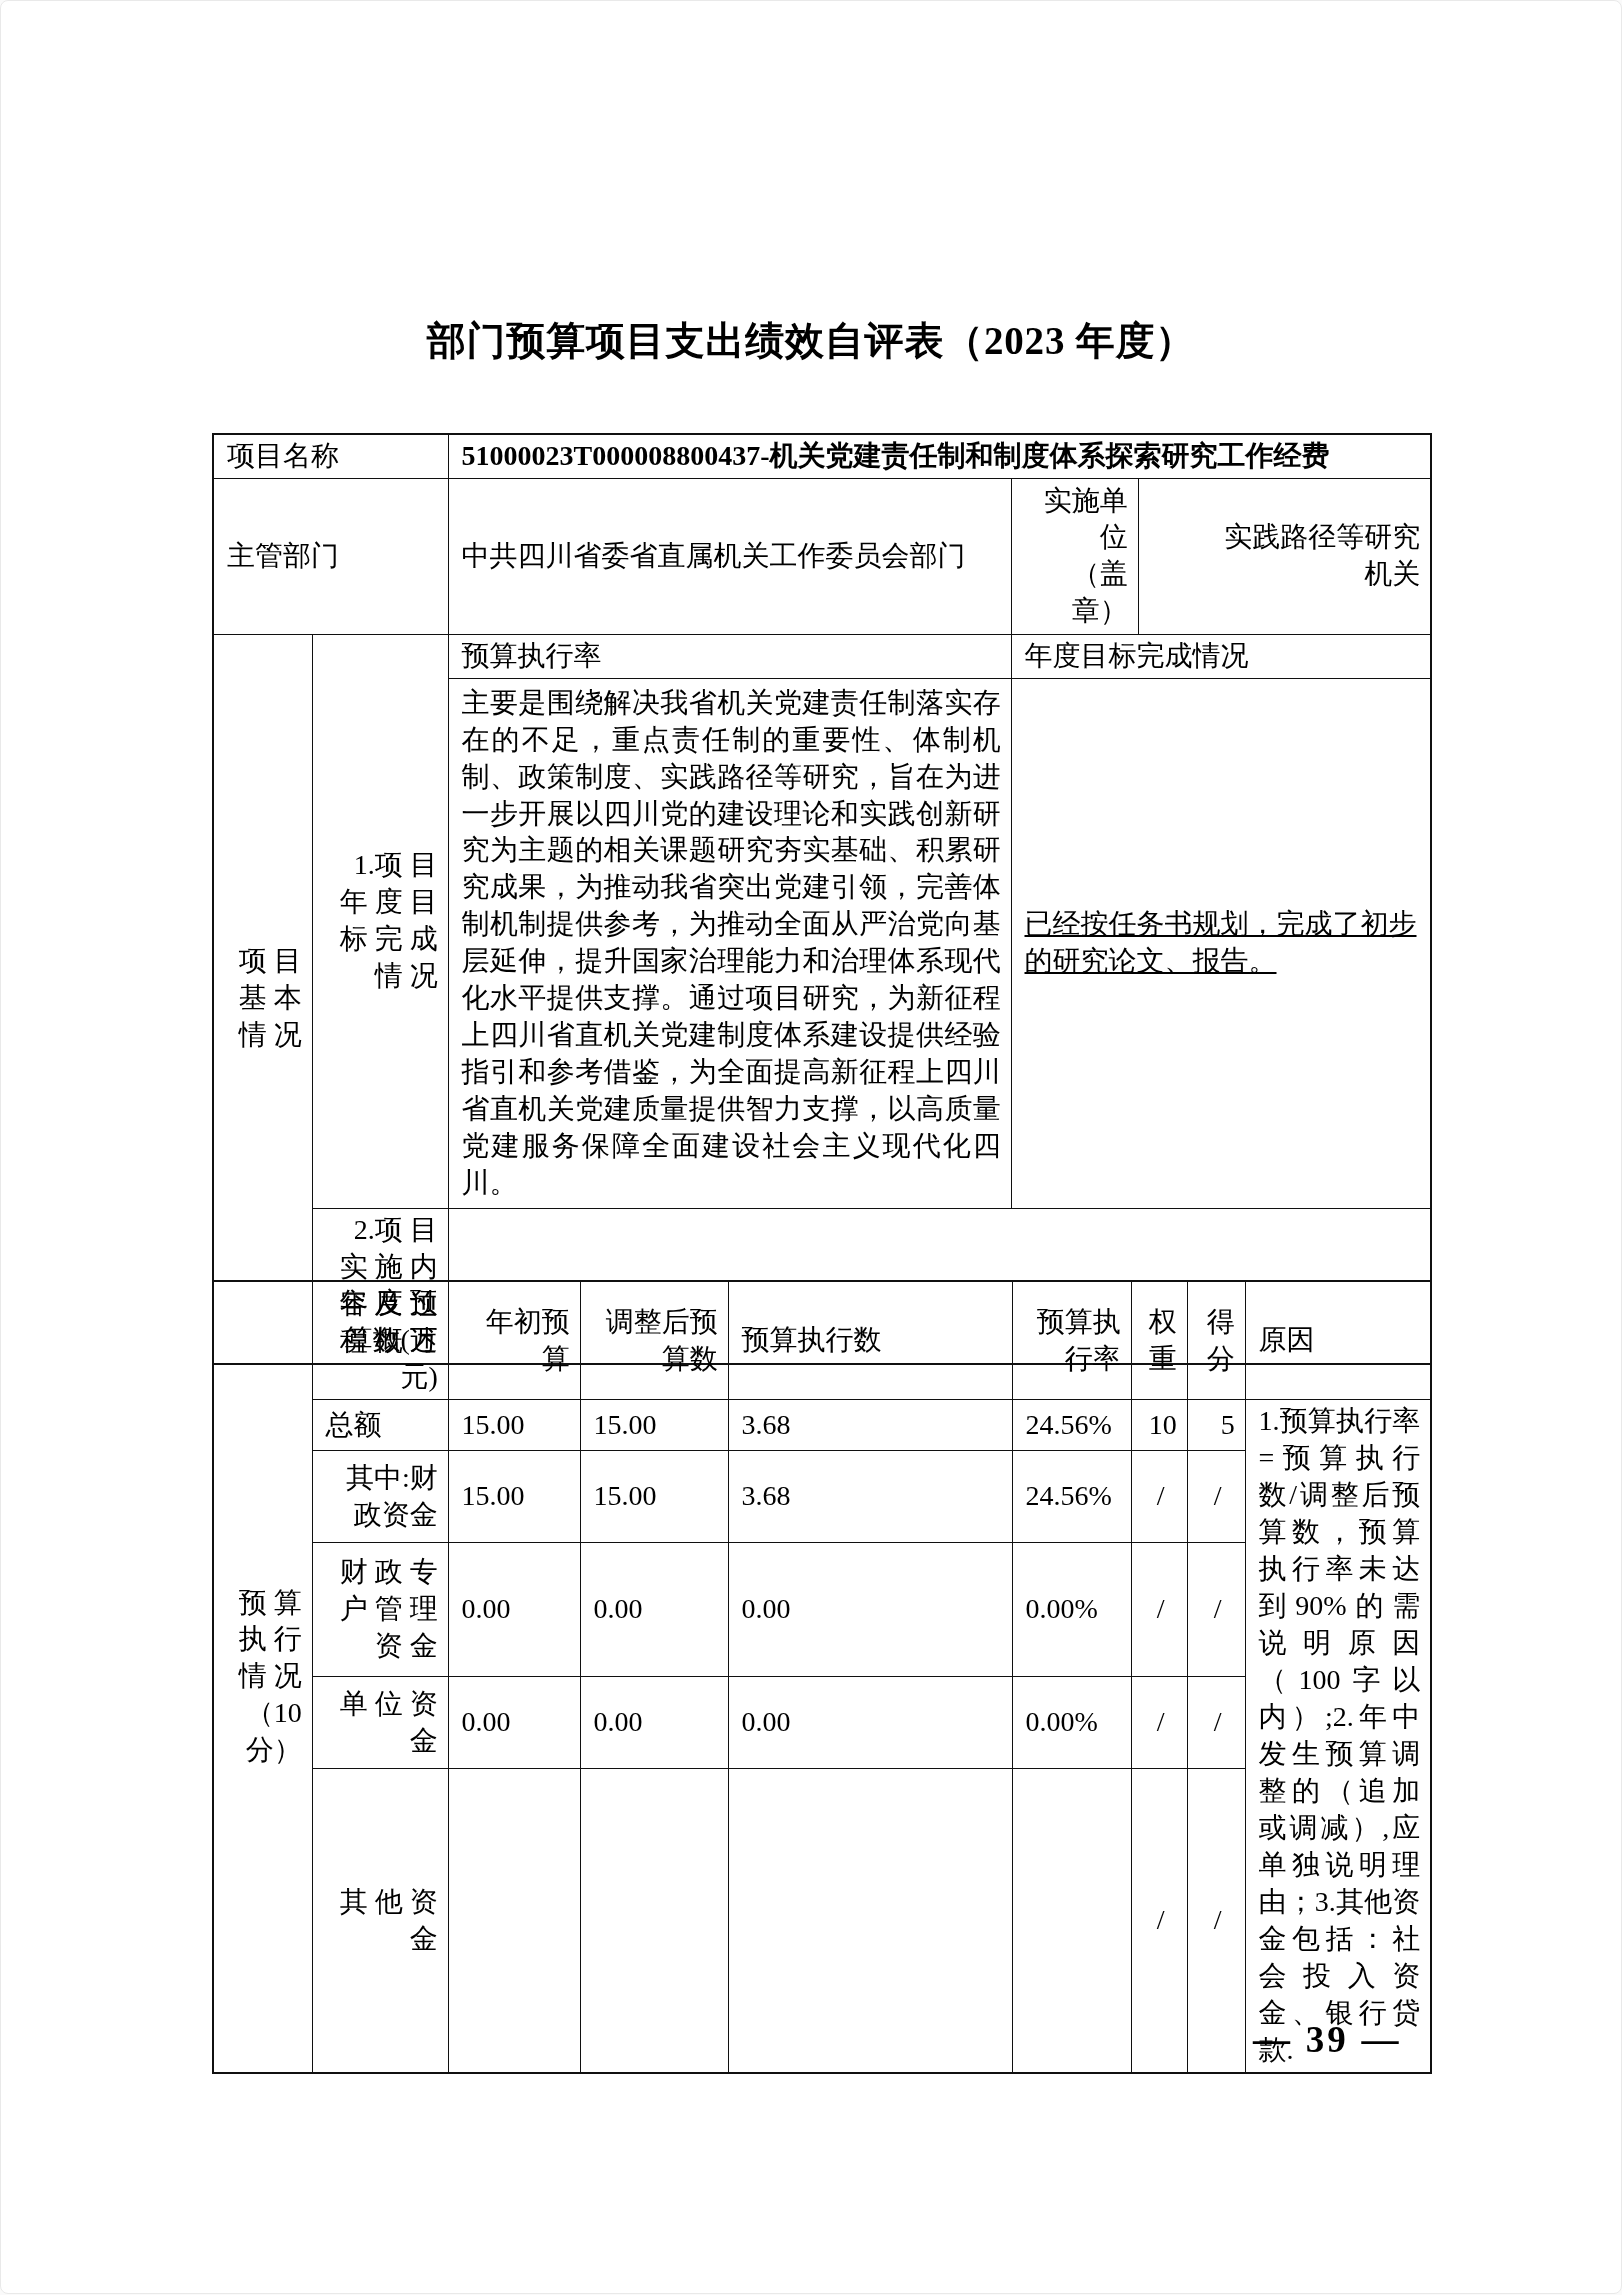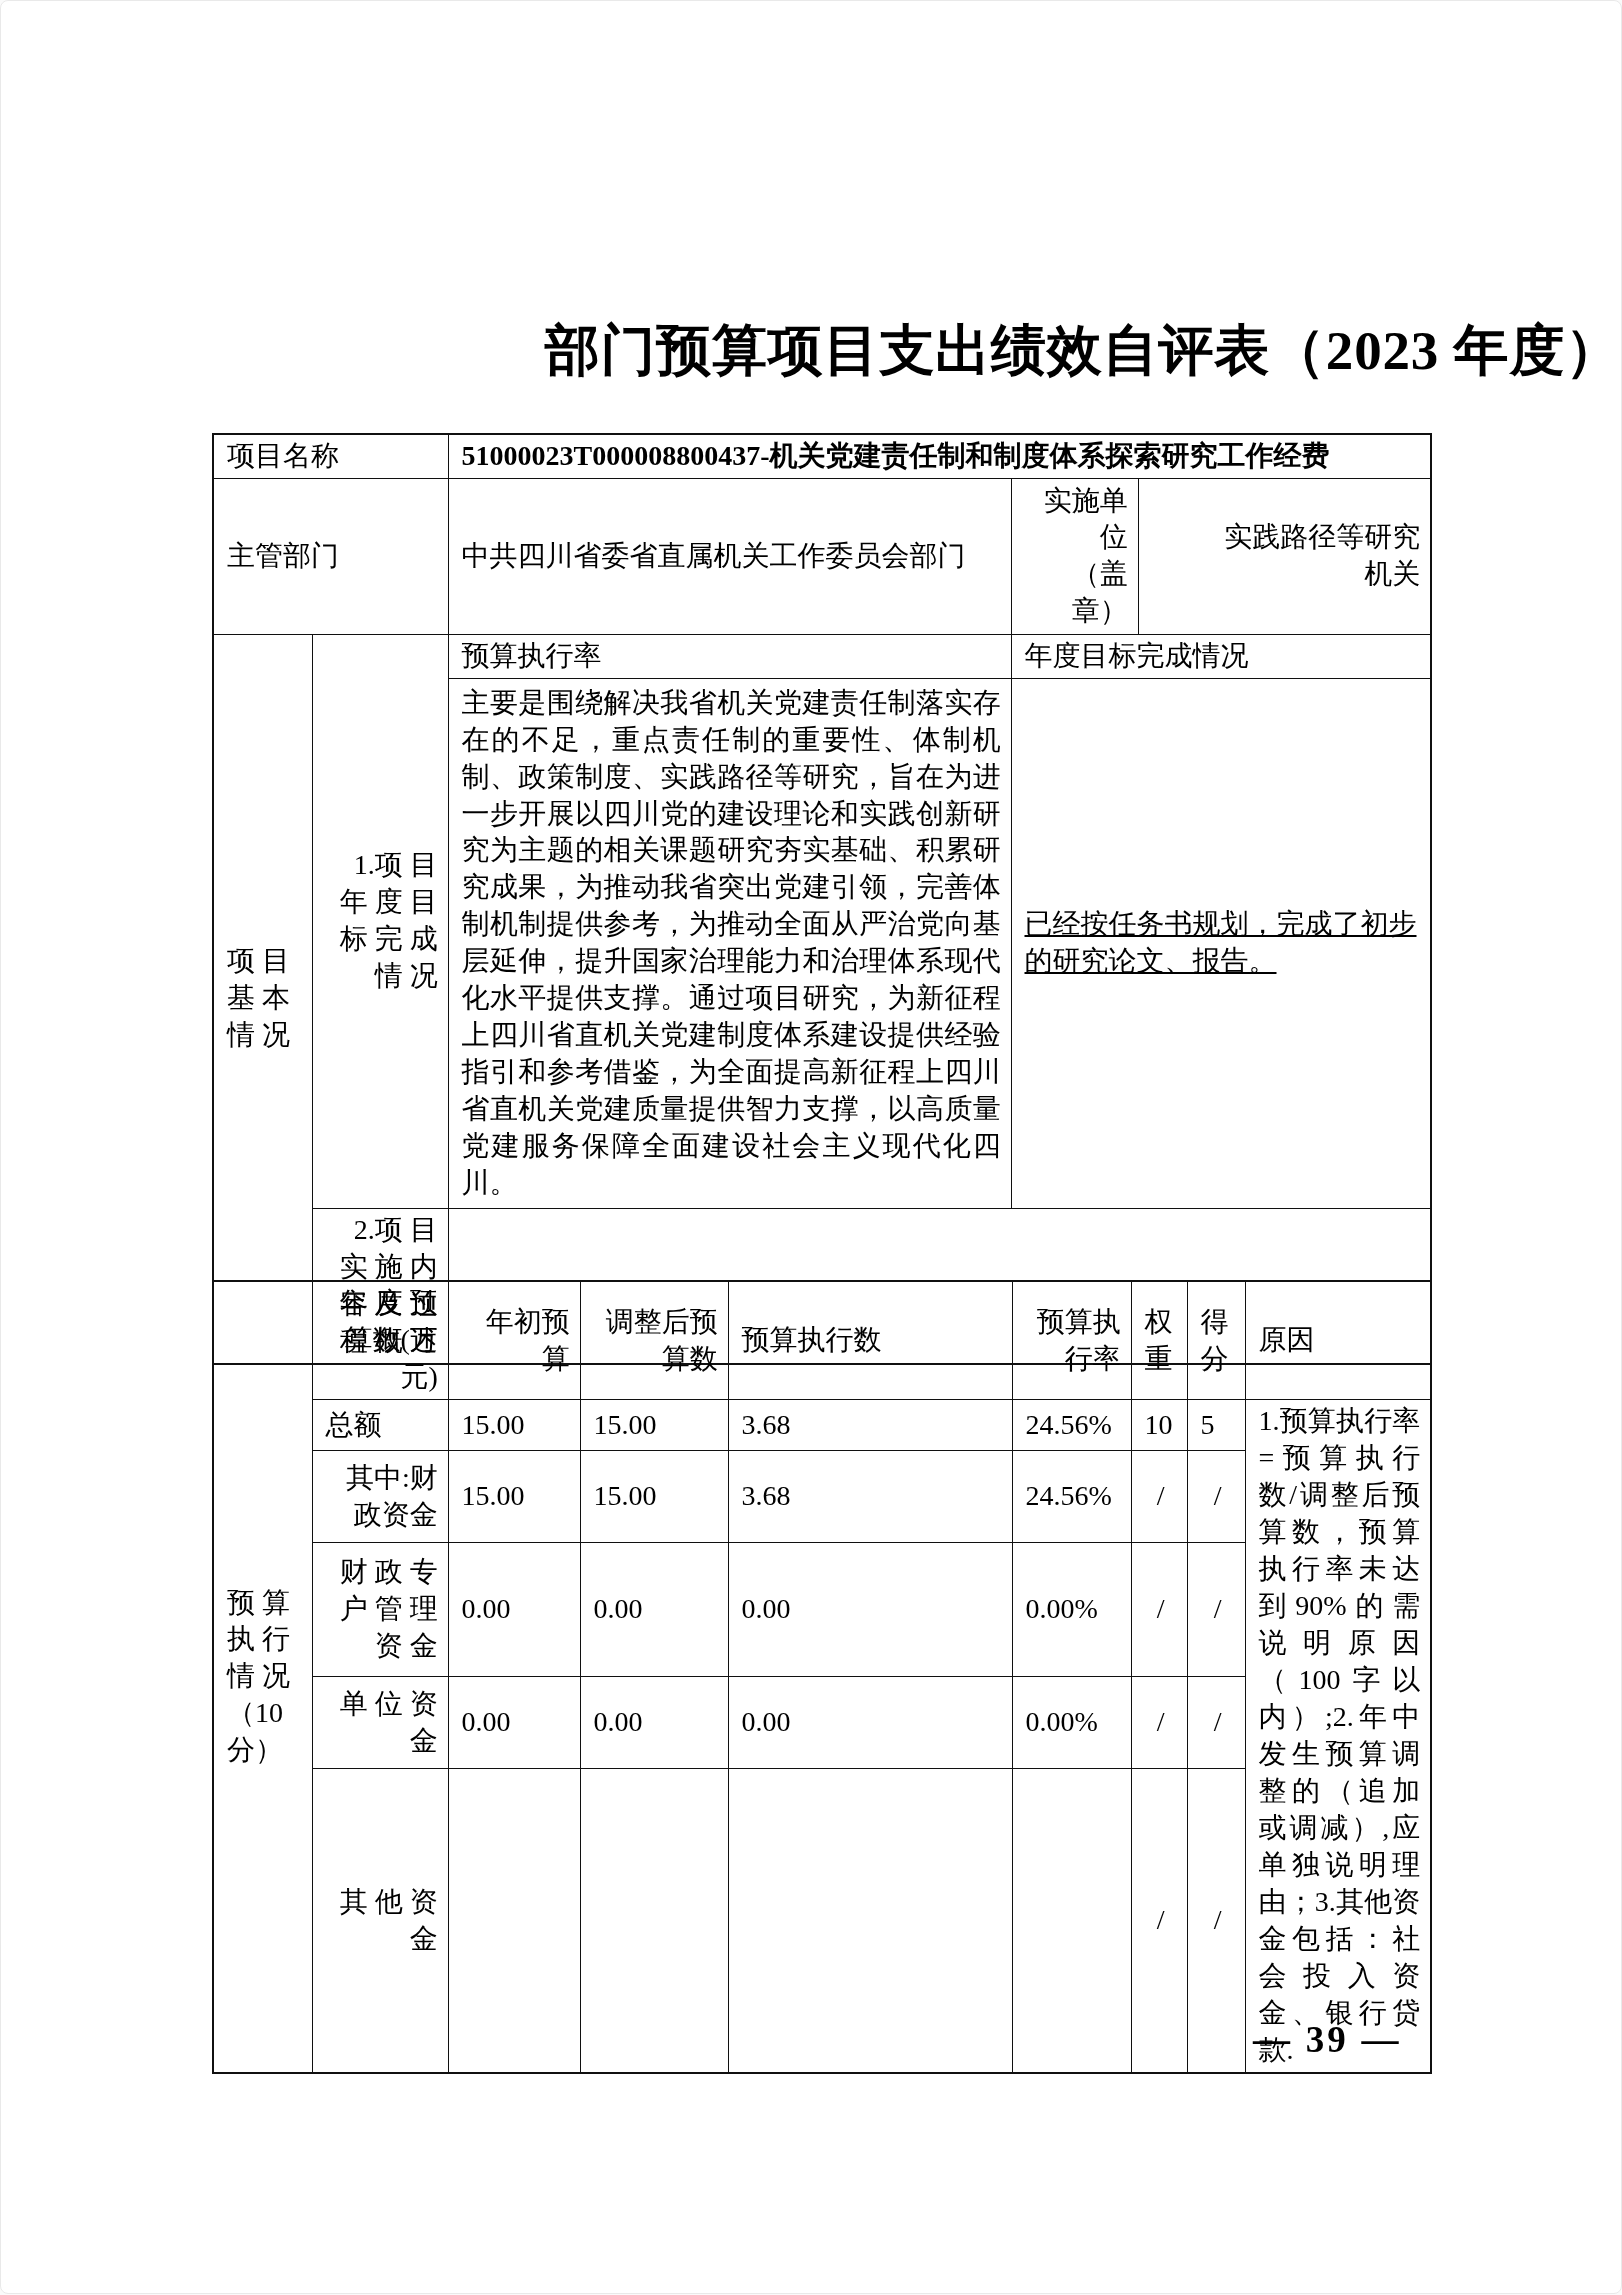--- a/index.html
+++ b/index.html
@@ -6,36 +6,36 @@
   body{
     width:1623px;height:2295px;position:relative;background:#fafafa;
     font-family:"Liberation Serif","DejaVu Serif",serif;color:#000;
   }
   .page{
     position:absolute;left:0;top:0;width:1620px;height:2292px;
     background:#ffffff;border:1.6px solid #e9e9e9;border-radius:8px;
   }
   .doc-title{
     position:absolute;top:313px;left:0;width:100%;
-    text-align:right;font-size:55px;font-weight:bold;letter-spacing:0.8px;
+    text-align:center;font-size:39px;font-weight:bold;letter-spacing:0.8px;
   }
   table.tbl{
     border-collapse:collapse;table-layout:fixed;position:absolute;left:211px;
   }
   table.tbl{border:2.4px solid #101010;}
   .tbl td{
     border:1.6px solid #101010;
     font-size:28px;line-height:1.32;
     padding:3.2px 9.7px 3.2px 13px;
     vertical-align:middle;overflow:hidden;
   }
   #info-table{top:432px;width:1219px;}
   #budget-table{top:1279px;width:1219px;}
   .ml{white-space:pre-line;text-align:right;}
-  .center{text-align:left;padding-left:4.9px;padding-right:4.9px;}
+  .center{text-align:right;padding-left:4.9px;padding-right:4.9px;}
   .bold{font-weight:bold;}
   .para{
     vertical-align:top;text-align:justify;
     padding:4.9px 11.4px 3.2px 12px;line-height:38px;
   }
   .comp-cell{
     vertical-align:middle;padding:3.2px 11.4px 3.2px 13px;line-height:38px;text-decoration:underline;
   }
   .reason-notes{
     vertical-align:top;text-align:justify;

